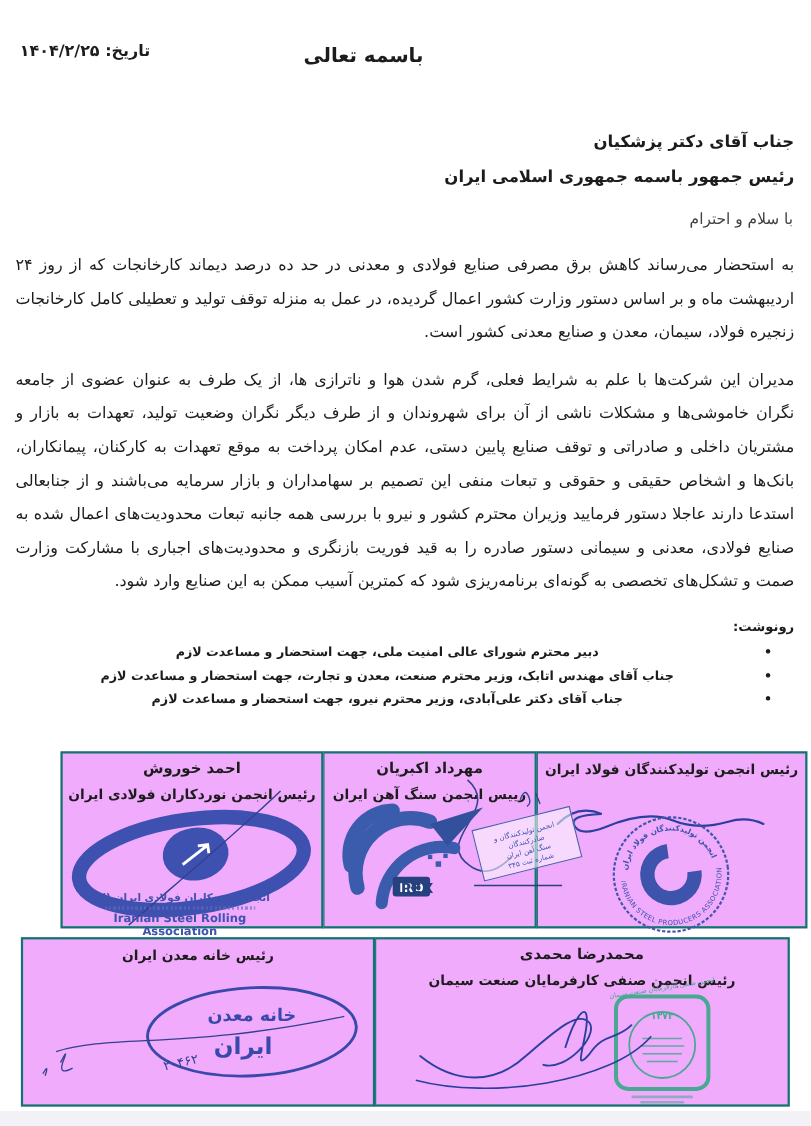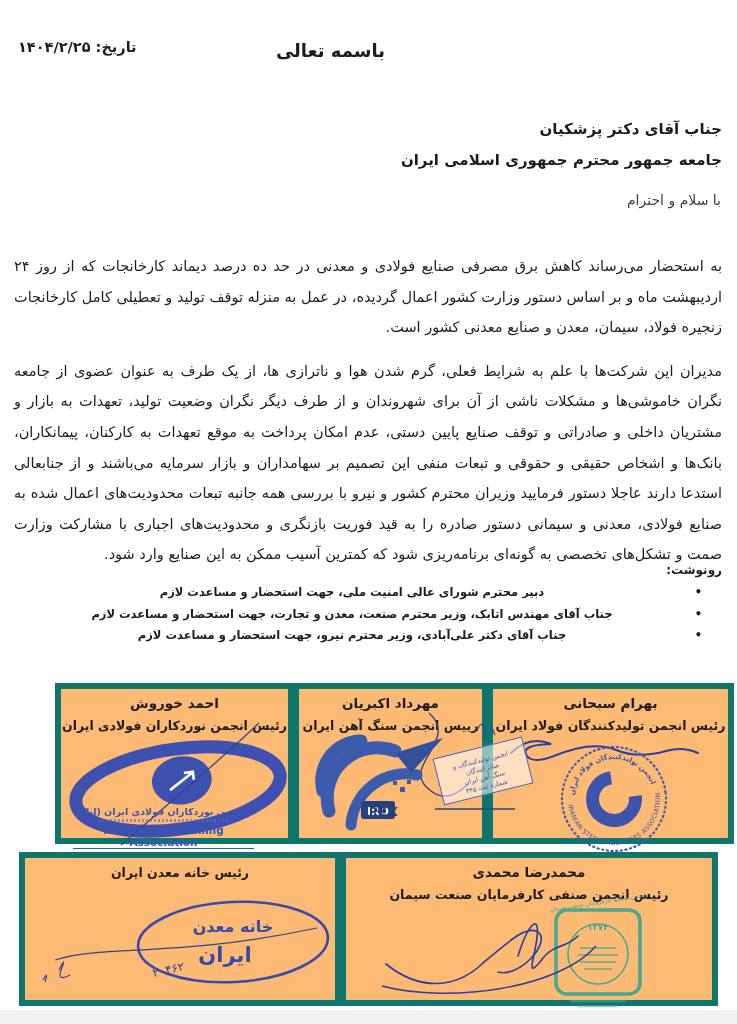--- a/index.html
+++ b/index.html
@@ -5,32 +5,32 @@
   html,body{margin:0;padding:0;background:#fff;}
   .page{
     position:relative;width:737px;height:1024px;background:#ffffff;
     font-family:"DejaVu Sans","Liberation Sans",sans-serif;
     direction:rtl;color:#1c1c1c;overflow:hidden;
   }
   .besmele{position:absolute;top:40px;right:352px;font-weight:bold;font-size:18px;}
   .date-line{position:absolute;top:39px;left:18px;font-weight:bold;font-size:14.5px;direction:rtl;white-space:nowrap;}
   .recipient{position:absolute;top:114px;right:15px;font-weight:bold;font-size:15px;line-height:31px;}
   .salutation{position:absolute;top:192px;right:16px;font-size:14px;color:#404040;}
-  .body-text{position:absolute;top:226px;right:15px;left:14px;font-size:14.5px;line-height:30.6px;text-align:justify;margin-top:25px;}
+  .body-text{position:absolute;top:226px;right:15px;left:14px;font-size:14.5px;line-height:30.6px;text-align:justify;}
   .body-text p{margin:0;}
   .body-text p + p{margin-top:13px;}
   .cc{position:absolute;top:563px;right:15px;left:15px;text-align:right;}
   .cc-label{font-weight:bold;font-size:12px;}
   .cc ul{margin:5px 0 0;padding:0 20px 0 0;list-style:none;text-align:center;}
   .cc li{position:relative;padding-right:13px;font-weight:bold;font-size:11.5px;line-height:21.5px;}
   .cc li::before{content:"•";position:absolute;right:0;top:0;}
   .sig-row{position:absolute;display:flex;}
   .sig-row1{top:683px;right:3px;}
   .sig-row2{top:852px;right:19px;}
-  .sig-cell{border:6px solid #0f766e;box-sizing:border-box;position:relative;text-align:center;background:#fdba74;overflow:visible;}
+  .sig-cell{border:2px solid #0f766e;box-sizing:border-box;position:relative;text-align:center;background:#f0abfc;overflow:visible;}
   .sig-cell:not(:first-child){margin-right:-1px;}
   .sig-row1 .sig-cell{height:161px;}
   .sig-row2 .sig-cell{height:154px;}
   .cell-sobhani{width:247px;}
   .cell-akbarian{width:195px;}
   .cell-khorvash{width:239px;}
   .cell-mohammadi{width:378px;}
   .cell-bahraman{width:322px;}
   .sig-name{font-weight:bold;font-size:13.5px;margin-top:6px;}
   .sig-title{font-weight:bold;font-size:12.5px;margin-top:7px;}
@@ -56,21 +56,21 @@
 
   <div class="besmele">باسمه تعالی</div>
 
   <div class="date-line">
     <span>تاریخ:</span>
     <span>۱۴۰۴/۲/۲۵</span>
   </div>
 
   <div class="recipient">
     <div>جناب آقای دکتر پزشکیان</div>
-    <div>جامعه جمهور محترم جمهوری اسلامی ایران</div>
+    <div>رئیس جمهور باسمه جمهوری اسلامی ایران</div>
   </div>
 
   <div class="salutation">با سلام و احترام</div>
 
   <div class="body-text">
     <p>به استحضار می‌رساند کاهش برق مصرفی صنایع فولادی و معدنی در حد ده درصد دیماند کارخانجات که از روز ۲۴ اردیبهشت ماه و بر اساس دستور وزارت کشور اعمال گردیده، در عمل به منزله توقف تولید و تعطیلی کامل کارخانجات زنجیره فولاد، سیمان، معدن و صنایع معدنی کشور است.</p>
     <p>مدیران این شرکت‌ها با علم به شرایط فعلی، گرم شدن هوا و ناترازی ها، از یک طرف به عنوان عضوی از جامعه نگران خاموشی‌ها و مشکلات ناشی از آن برای شهروندان و از طرف دیگر نگران وضعیت تولید، تعهدات به بازار و مشتریان داخلی و صادراتی و توقف صنایع پایین دستی، عدم امکان پرداخت به موقع تعهدات به کارکنان، پیمانکاران، بانک‌ها و اشخاص حقیقی و حقوقی و تبعات منفی این تصمیم بر سهامداران و بازار سرمایه می‌باشند و از جنابعالی استدعا دارند عاجلا دستور فرمایید وزیران محترم کشور و نیرو با بررسی همه جانبه تبعات محدودیت‌های اعمال شده به صنایع فولادی، معدنی و سیمانی دستور صادره را به قید فوریت بازنگری و محدودیت‌های اجباری با مشارکت وزارت صمت و تشکل‌های تخصصی به گونه‌ای برنامه‌ریزی شود که کمترین آسیب ممکن به این صنایع وارد شود.</p>
   </div>
 
   <div class="cc">
@@ -78,21 +78,20 @@
     <ul>
       <li>دبیر محترم شورای عالی امنیت ملی، جهت استحضار و مساعدت لازم</li>
       <li>جناب آقای مهندس اتابک، وزیر محترم صنعت، معدن و تجارت، جهت استحضار و مساعدت لازم</li>
       <li>جناب آقای دکتر علی‌آبادی، وزیر محترم نیرو، جهت استحضار و مساعدت لازم</li>
     </ul>
   </div>
 
   <div class="sig-row sig-row1">
 
     <div class="sig-cell cell-sobhani">
-      <div class="sig-name">بهرام سبحانی</div>
       <div class="sig-title">رئیس انجمن تولیدکنندگان فولاد ایران</div>
       <svg class="stamp-abs" style="top:34px;left:0;" width="240" height="52">
         <path d="M18 30 q18 -18 40 -9 q-32 1 -24 12 q6 8 27 0 q38 -16 62 -6 q22 9 50 1 q17 -5 32 2" fill="none" stroke="#2b3f9e" stroke-width="2" stroke-linecap="round"></path>
       </svg>
       <svg class="stamp-abs" style="top:54px;left:58px;" width="126" height="112" viewBox="0 0 126 112">
         <g transform="rotate(-8 63 56)">
           <circle cx="63" cy="56" r="52" fill="none" stroke="#4156ab" stroke-width="2" stroke-dasharray="3 1.7"></circle>
           <defs>
             <path id="ispaTop" d="M 23 56 A 40 40 0 0 1 103 56"></path>
             <path id="ispaBot" d="M 17 56 A 46 46 0 0 0 109 56"></path>

